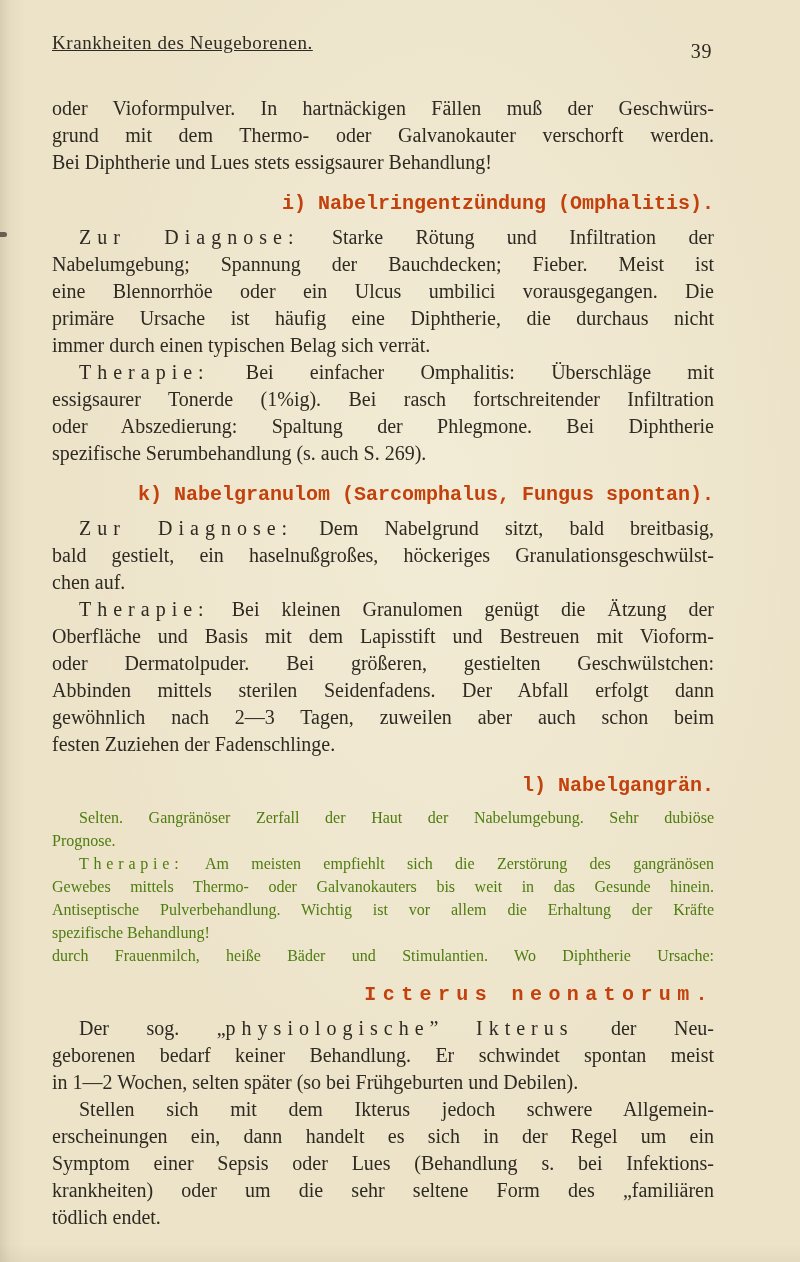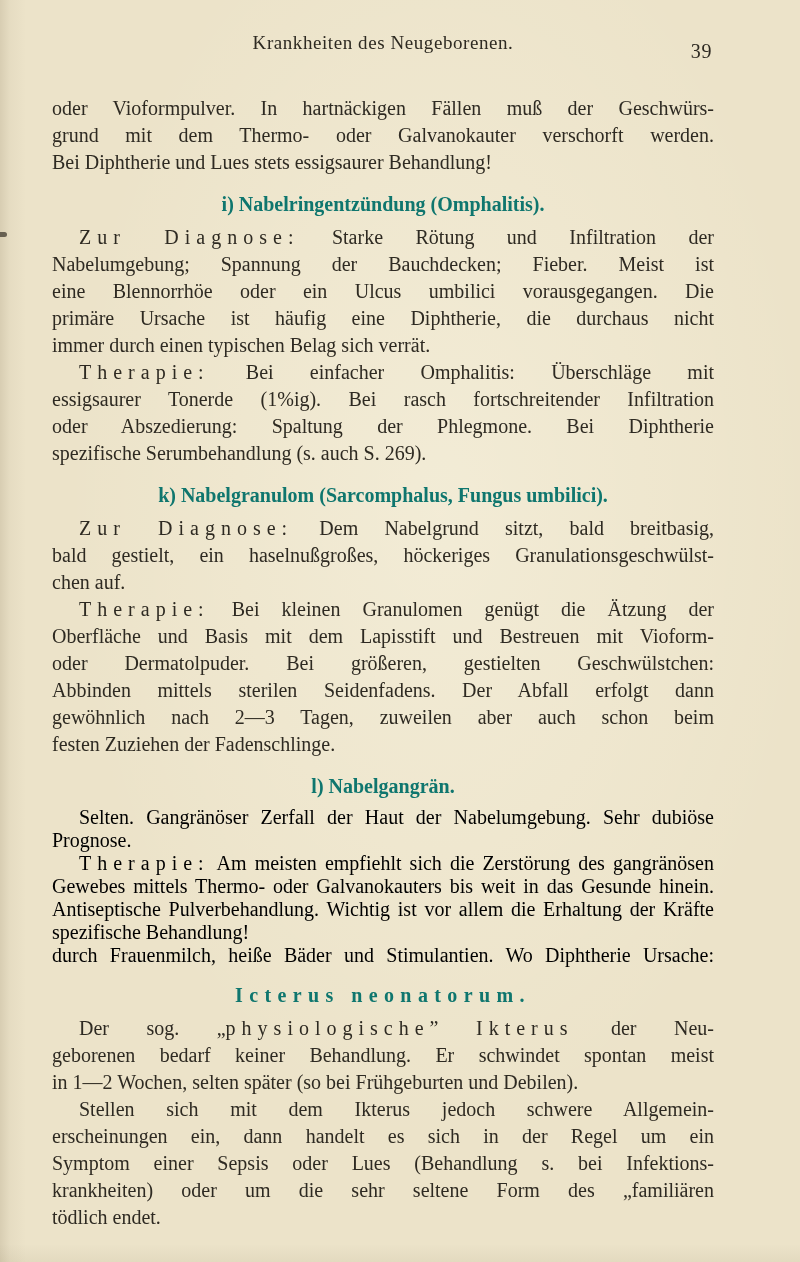--- a/index.html
+++ b/index.html
@@ -21,34 +21,34 @@
     position:absolute;left:0;top:232px;width:7px;height:5px;
     background:#4a4438;border-radius:0 3px 3px 0;opacity:.8;
   }
   .column{
     position:absolute;left:52px;top:0;width:662px;
   }
   .runhead{
     position:relative;margin-top:32px;height:24px;
     font-size:19px;letter-spacing:.03em;
   }
-  .runhead .title{display:block;text-align:center;}
+  .runhead .title{display:block;text-align:left;text-decoration:underline;}
   .runhead .pageno{position:absolute;right:2px;top:8px;font-size:20px;}
   .para{font-size:20px;line-height:27px;}
   .para .tline{
     text-align:justify;text-align-last:justify;
     white-space:normal;
   }
   .para .tline.last{text-align-last:auto;}
   .para.ind .tline:first-child{text-indent:27px;}
   .para.first{margin-top:39px;}
-  .petit{font-size:20px;line-height:23px;color:#000000;}
+  .petit{font-size:16px;line-height:23px;color:#4d7c0f;}
   .heading{
-    text-align:center;font-weight:bold;font-size:20px;line-height:24px;
-    margin:16px 0 8px 0;color:#0f766e;
+    text-align:right;font-weight:bold;font-size:20px;line-height:24px;
+    margin:16px 0 8px 0;color:#c2410c;font-family:Liberation Mono, monospace;
   }
   .heading.spaced{letter-spacing:.32em;margin-top:16px;}
   .sperr{letter-spacing:.30em;}
 </style>
 </head>
 <body style="background: rgb(236, 227, 201); color: rgb(46, 42, 34);">
 
 <div class="paper"></div>
 <div class="speck"></div>
 
@@ -73,21 +73,21 @@
       <div class="tline">primäre Ursache ist häufig eine Diphtherie, die durchaus nicht</div>
       <div class="tline last">immer durch einen typischen Belag sich verrät.</div>
     </div>
   <div class="para ind">
       <div class="tline"><span class="sperr">Therapie:</span> Bei einfacher Omphalitis: Überschläge mit</div>
       <div class="tline">essigsaurer Tonerde (1%ig). Bei rasch fortschreitender Infiltration</div>
       <div class="tline">oder Abszedierung: Spaltung der Phlegmone. Bei Diphtherie</div>
       <div class="tline last">spezifische Serumbehandlung (s. auch S. 269).</div>
     </div>
 
-  <div class="heading">k) Nabelgranulom (Sarcomphalus, Fungus umbilici).</div>
+  <div class="heading">k) Nabelgranulom (Sarcomphalus, Fungus spontan).</div>
   <div class="para ind">
       <div class="tline"><span class="sperr">Zur Diagnose:</span> Dem Nabelgrund sitzt, bald breitbasig,</div>
       <div class="tline">bald gestielt, ein haselnußgroßes, höckeriges Granulationsgeschwülst-</div>
       <div class="tline last">chen auf.</div>
     </div>
   <div class="para ind">
       <div class="tline"><span class="sperr">Therapie:</span> Bei kleinen Granulomen genügt die Ätzung der</div>
       <div class="tline">Oberfläche und Basis mit dem Lapisstift und Bestreuen mit Vioform-</div>
       <div class="tline">oder Dermatolpuder. Bei größeren, gestielten Geschwülstchen:</div>
       <div class="tline">Abbinden mittels sterilen Seidenfadens. Der Abfall erfolgt dann</div>

